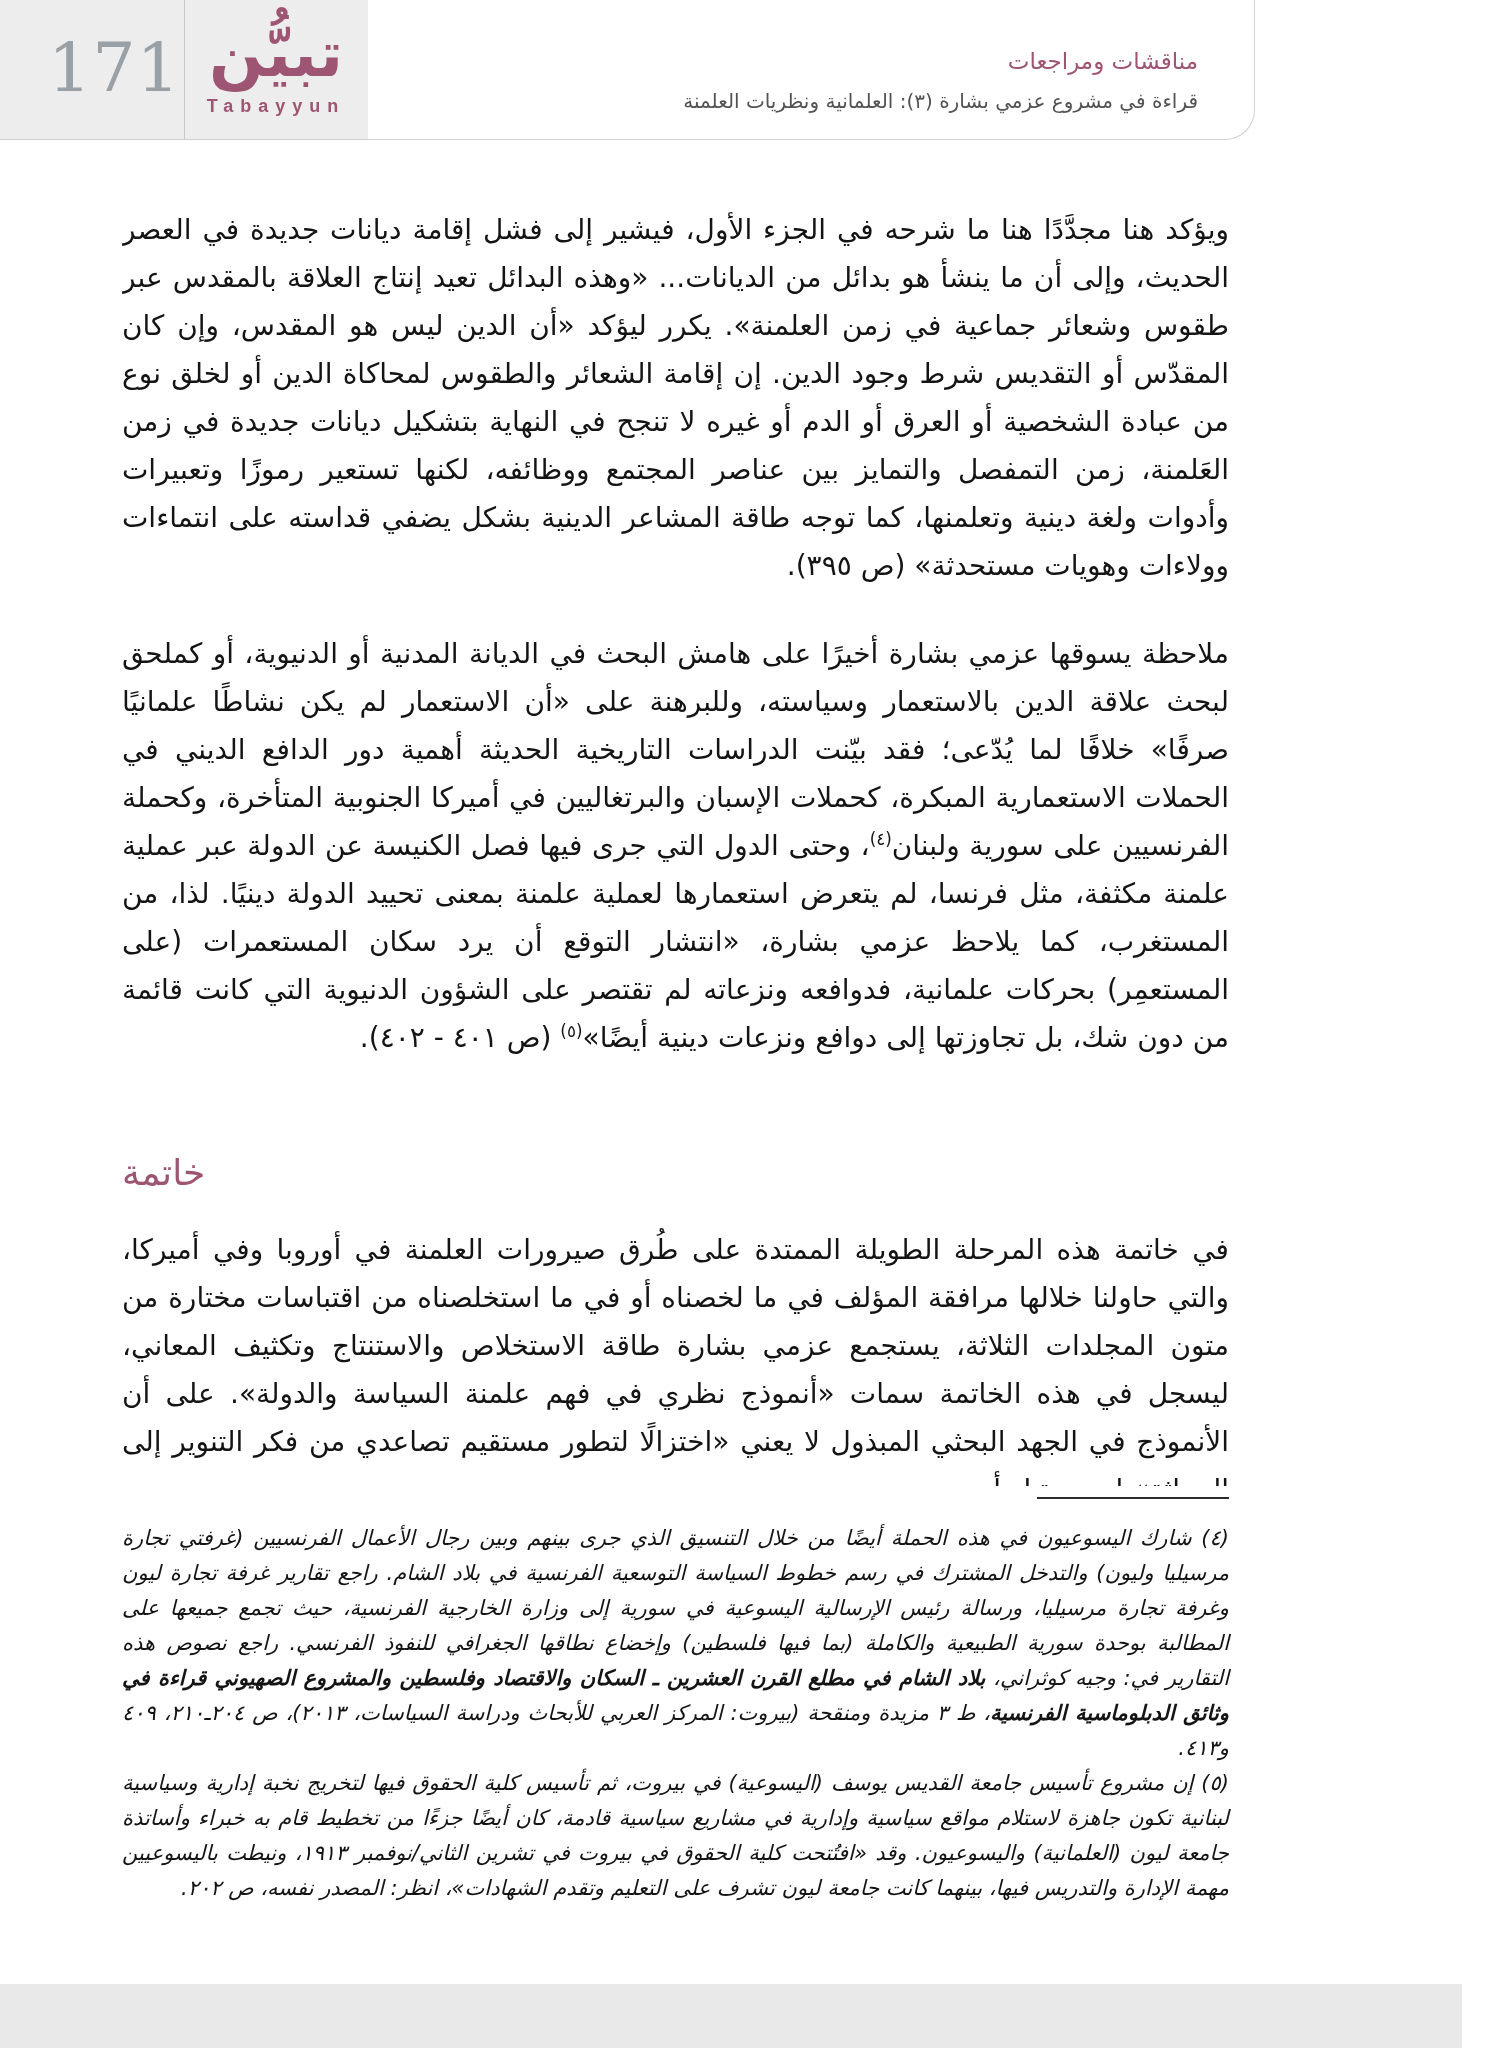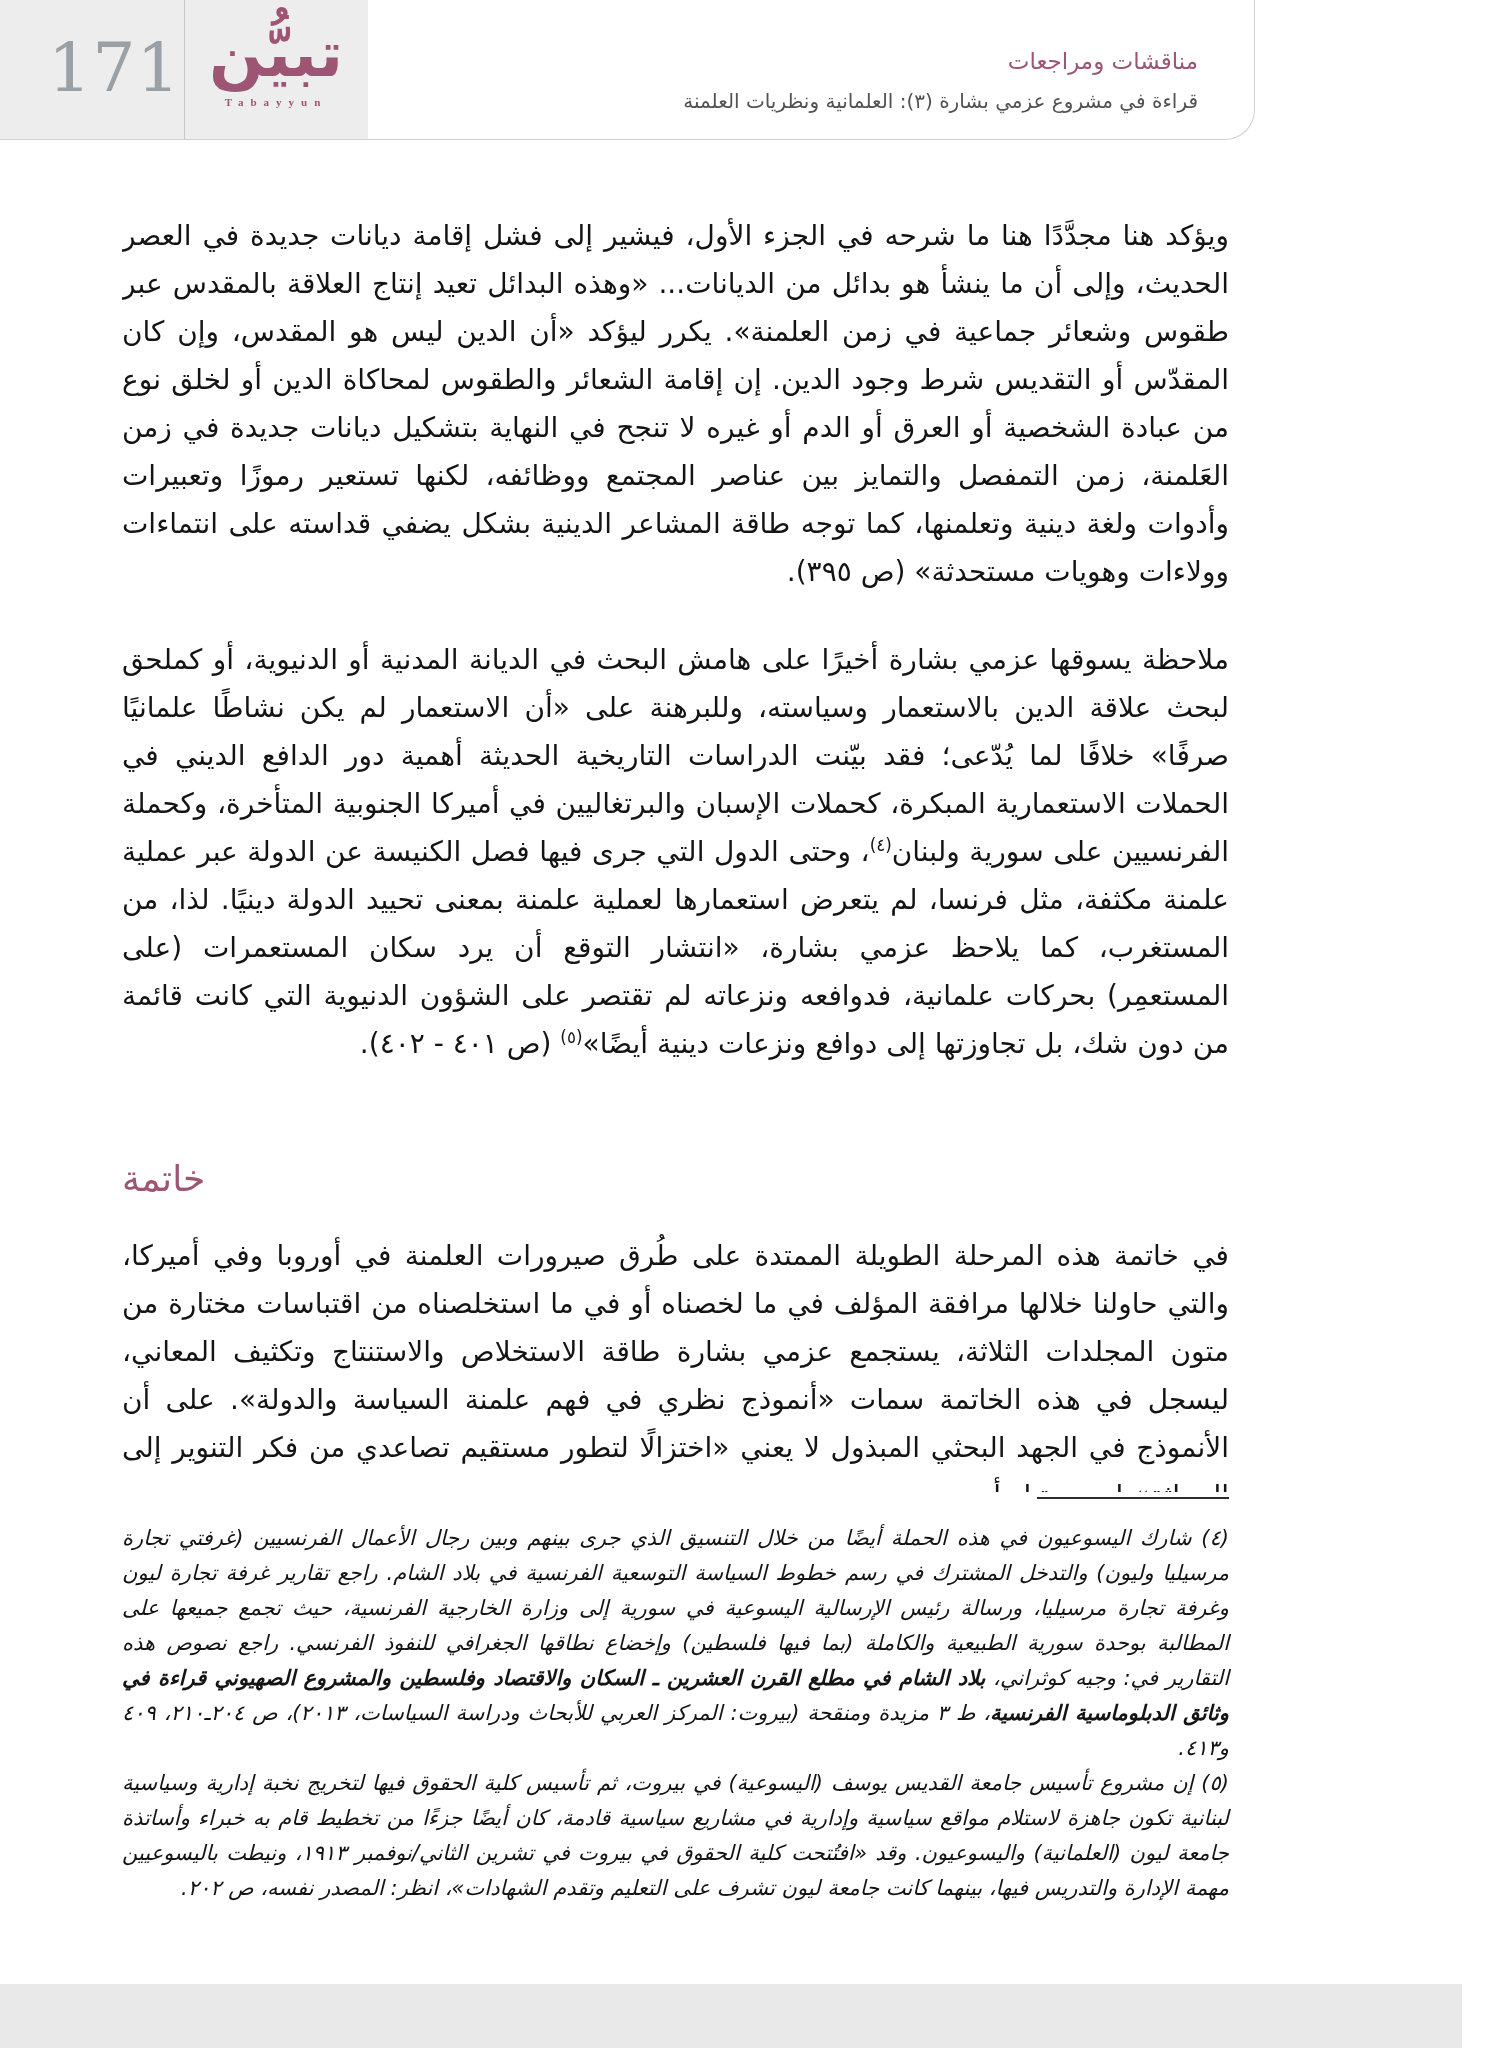--- a/index.html
+++ b/index.html
@@ -51,24 +51,24 @@
   .logo{
     position:absolute;top:8px;left:192px;
     width:168px;text-align:center;color:var(--accent);
   }
   .logo-ar{
     font-size:64px;line-height:92px;
     font-weight:bold;
     font-family:"DejaVu Sans", sans-serif;
   }
   .logo-latin{
-    font-size:11px;letter-spacing:7px;
+    font-size:18px;letter-spacing:7px;
     font-weight:bold;
     margin-top:-4px;
-    font-family:Liberation Serif, serif;
+    font-family:Liberation Sans, sans-serif;
   }
   .header-right{
     position:absolute;top:48px;right:264px;
     direction:rtl;text-align:right;
     max-width:700px;
   }
   .section-label{
     color:var(--accent);
     font-size:23px;font-weight:normal;
     line-height:1.2;
@@ -79,21 +79,20 @@
     margin-top:12px;line-height:1.3;
   }
   
   .body-text{
     position:absolute;top:206px;left:122px;
     width:1107px;height:1280px;overflow:hidden;
     direction:rtl;
     color:var(--body-text);
     font-size:28px;line-height:48px;
     text-align:justify;
-    margin-top:6px;
   }
   .body-text p{margin:0 0 40px 0;}
   .body-text p.p1{min-height:384px;}
   .body-text p.p2{min-height:432px;}
   .body-text sup{font-size:0.6em;line-height:0;}
   .conclusion-heading{
     color:var(--accent);
     font-size:36px;font-weight:normal;
     line-height:46px;
     margin:88px 0 30px 0;

